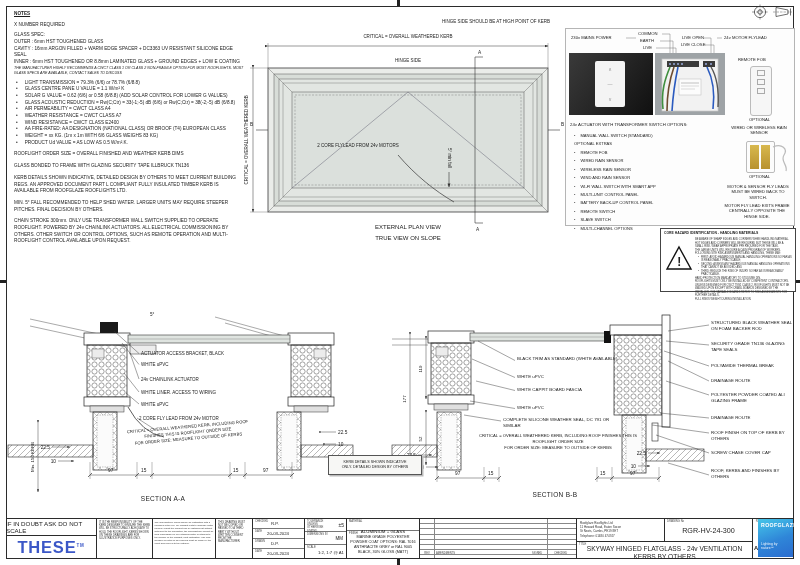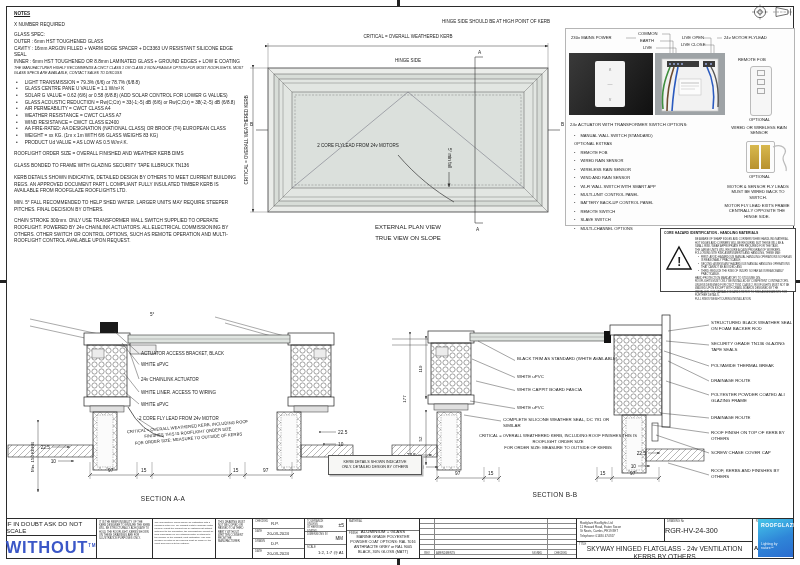--- a/index.html
+++ b/index.html
@@ -519,21 +519,21 @@
   <div id="kerbnote">
     <span>KERB DETAILS SHOWN INDICATIVE</span>
       <span>ONLY. DETAILED DESIGN BY OTHERS</span>
   </div>
 
   <div class="abs" style="left:6px;top:518px;width:787px;height:39px;border-top:1px solid #2b2b2b;">
 
     <div class="tb" style="left:0;top:0;width:90px;height:39px;border-left:none;">
       <div style="height:16px;border-bottom:1px solid #2b2b2b;display:flex;align-items:center;justify-content:center;font-size:6.2px;">IF IN DOUBT ASK DO NOT SCALE</div>
       <div style="height:22px;display:flex;align-items:center;justify-content:center;">
-        <span id="skyway"><span>WITHOUT</span><sup>TM</sup></span>
+        <span id="skyway"><span>THESE</span><sup>TM</sup></span>
       </div>
     </div>
 
     <div class="tb" style="left:90px;top:0;width:56px;height:39px;">
       <div class="tiny" style="padding:2px;">IT IS THE RESPONSIBILITY OF THE KERB DESIGNER TO ENSURE THE KERB WILL BE STRUCTURALLY ADEQUATE TO HOLD THE ROOFLIGHT. KERBS SHOWN ON THESE DRAWINGS ARE FOR ILLUSTRATION PURPOSES ONLY.</div>
     </div>
     <div class="tb" style="left:146px;top:0;width:63px;height:39px;">
       <div class="tiny" style="padding:1.5px;font-size:2.4px;">The manufacturer would advise an installation with a minimum pitch of 5° for rooflight units to minimise water pooling. Whilst the product can be installed flat without detriment to the warranties, the manufacturer cannot be held responsible for any standing water or staining to the surface of the rooflight, post installation. The final decision on pitch of fall required must be made by the client and relayed to the installer.</div>
     </div>
     <div class="tb" style="left:209px;top:0;width:37px;height:39px;">
@@ -606,21 +606,21 @@
     <div class="tb" style="left:570px;top:0;width:88px;height:22px;">
       <div style="padding:1.5px 0 0 3px;">
           <div style="font-size:3px;line-height:1.45;color:#333;"><span>Roofglaze Rooflights Ltd</span></div>
           <div style="font-size:3px;line-height:1.45;color:#333;"><span>11 Howard Road, Eaton Socon</span></div>
           <div style="font-size:3px;line-height:1.45;color:#333;"><span>St Neots, Cambs, PE19 8ET</span></div>
           <div style="font-size:3px;line-height:1.45;color:#333;"><span>Telephone: 01480 474747</span></div>
         </div>
     </div>
     <div class="tb" style="left:658px;top:0;width:88px;height:22px;">
       <span class="tlabel">DRAWING No</span>
-      <div style="font-size:7.2px;padding-top:7px;">RGR-HV-24-300</div>
+      <div style="text-align:center;font-size:7.2px;padding-top:7px;">RGR-HV-24-300</div>
     </div>
 
     <div class="tb" style="left:570px;top:22px;width:176px;height:17px;border-top:1px solid #2b2b2b;">
       <span class="tlabel">TITLE</span>
       <div style="text-align:center;font-size:6.6px;line-height:1.25;padding-top:2.5px;">
         <div>SKYWAY HINGED FLATGLASS - 24v VENTILATION</div>
         <div>KERBS BY OTHERS</div>
       </div>
     </div>
 

